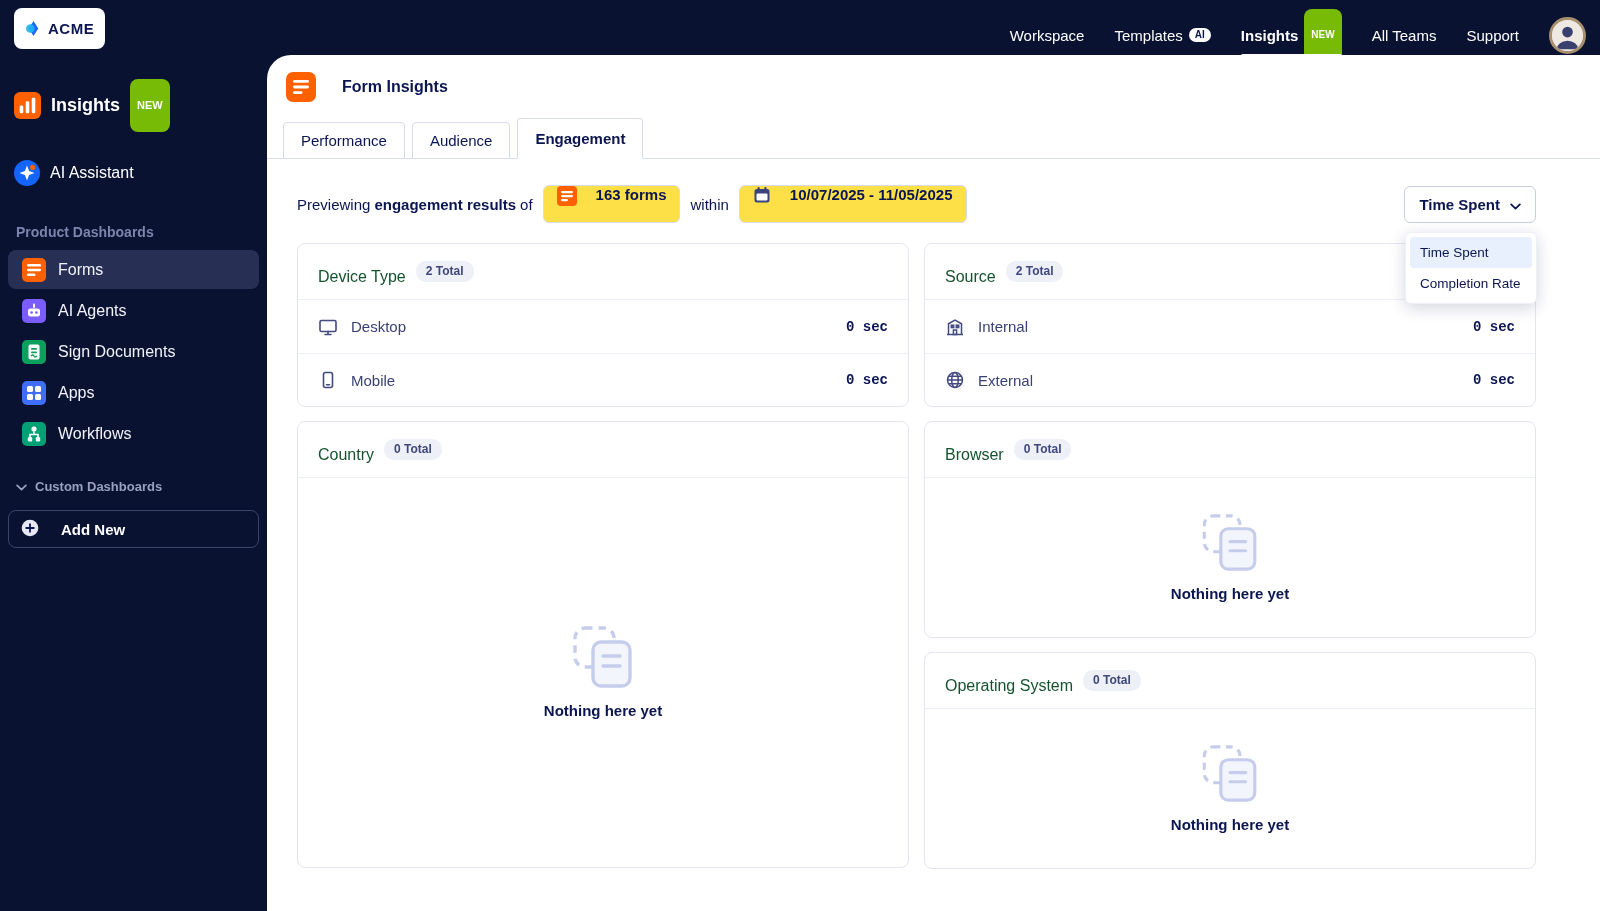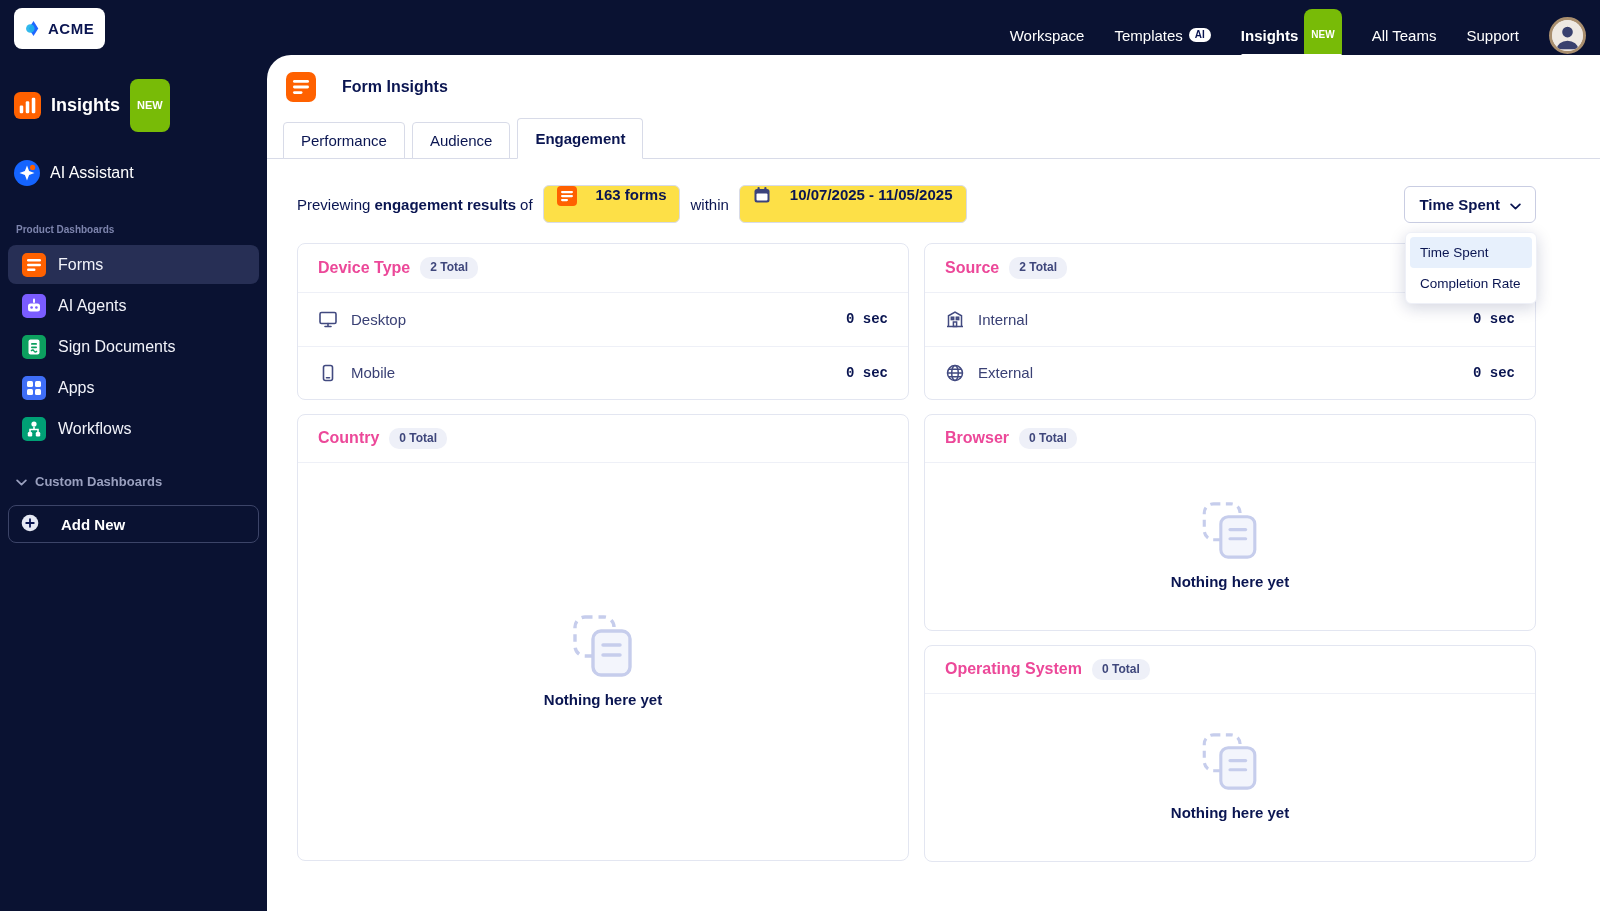--- a/index.html
+++ b/index.html
@@ -48,21 +48,21 @@
   }
 
   
   .sidebar { position:absolute; top:55px; left:0; width:267px; bottom:0; }
   .side-insights { margin:24px 0 0 14px; display:flex; align-items:center; gap:10px; }
   .side-insights-label { color:#fff; font-size:18px; font-weight:800; }
   .side-insights .badge-new { font-size:11px; }
   .side-ai { margin:28px 0 0 14px; display:flex; align-items:center; gap:10px; }
   .side-ai-label { color:#fff; font-size:16px; font-weight:500; }
   .side-section {
-    margin:38px 0 10px 16px; color:#7d84ad; font-size:10px; font-weight:700;
+    margin:38px 0 10px 16px; color:#7d84ad; font-size:14px; font-weight:700;
   }
   .side-list { margin:0 8px; display:flex; flex-direction:column; gap:2px; }
   .side-item {
     display:flex; align-items:center; gap:12px; height:39px;
     padding:0 14px; border-radius:8px; color:#f2f3fa; font-size:16px; font-weight:500;
   }
   .side-item.active { background:#272f55; }
   .side-custom {
     margin:26px 0 0 16px; display:flex; align-items:center; gap:8px;
     color:#9aa0bf; font-size:13px; font-weight:700;
@@ -125,21 +125,21 @@
   .dropdown-option.selected { background:#e7f0fc; }
 
   
   .cards { display:flex; gap:15px; margin:20px 64px 0 30px; }
   .card-col { flex:1 1 0; display:flex; flex-direction:column; gap:14px; }
   .card { background:#fff; border:1px solid #e3e6f1; border-radius:8px; display:flex; flex-direction:column; }
   .card-header {
     display:flex; align-items:center; gap:10px; padding:13px 20px;
     border-bottom:1px solid #eef0f7; flex:0 0 auto;
   }
-  .card-title { font-size:16px; font-weight:700; color:#ec4899; }
+  .card-title { font-size:16px; font-weight:400; color:#14532d;margin-top:11px; }
   .badge-total {
     background:#eef0f8; color:#3f477c; font-size:12px; font-weight:600;
     padding:3px 10px; border-radius:10px; line-height:1.3;
   }
   .metric-row { display:flex; align-items:center; gap:13px; padding:0 20px; height:53px; }
   .metric-row + .metric-row { border-top:1px solid #eef0f7; }
   .metric-label { font-size:15px; color:#3a4175; }
   .metric-value { margin-left:auto; font-size:14px; font-weight:800; color:#0a1551;font-family:Liberation Mono, monospace; }
 
   .card-country { height:447px; }

